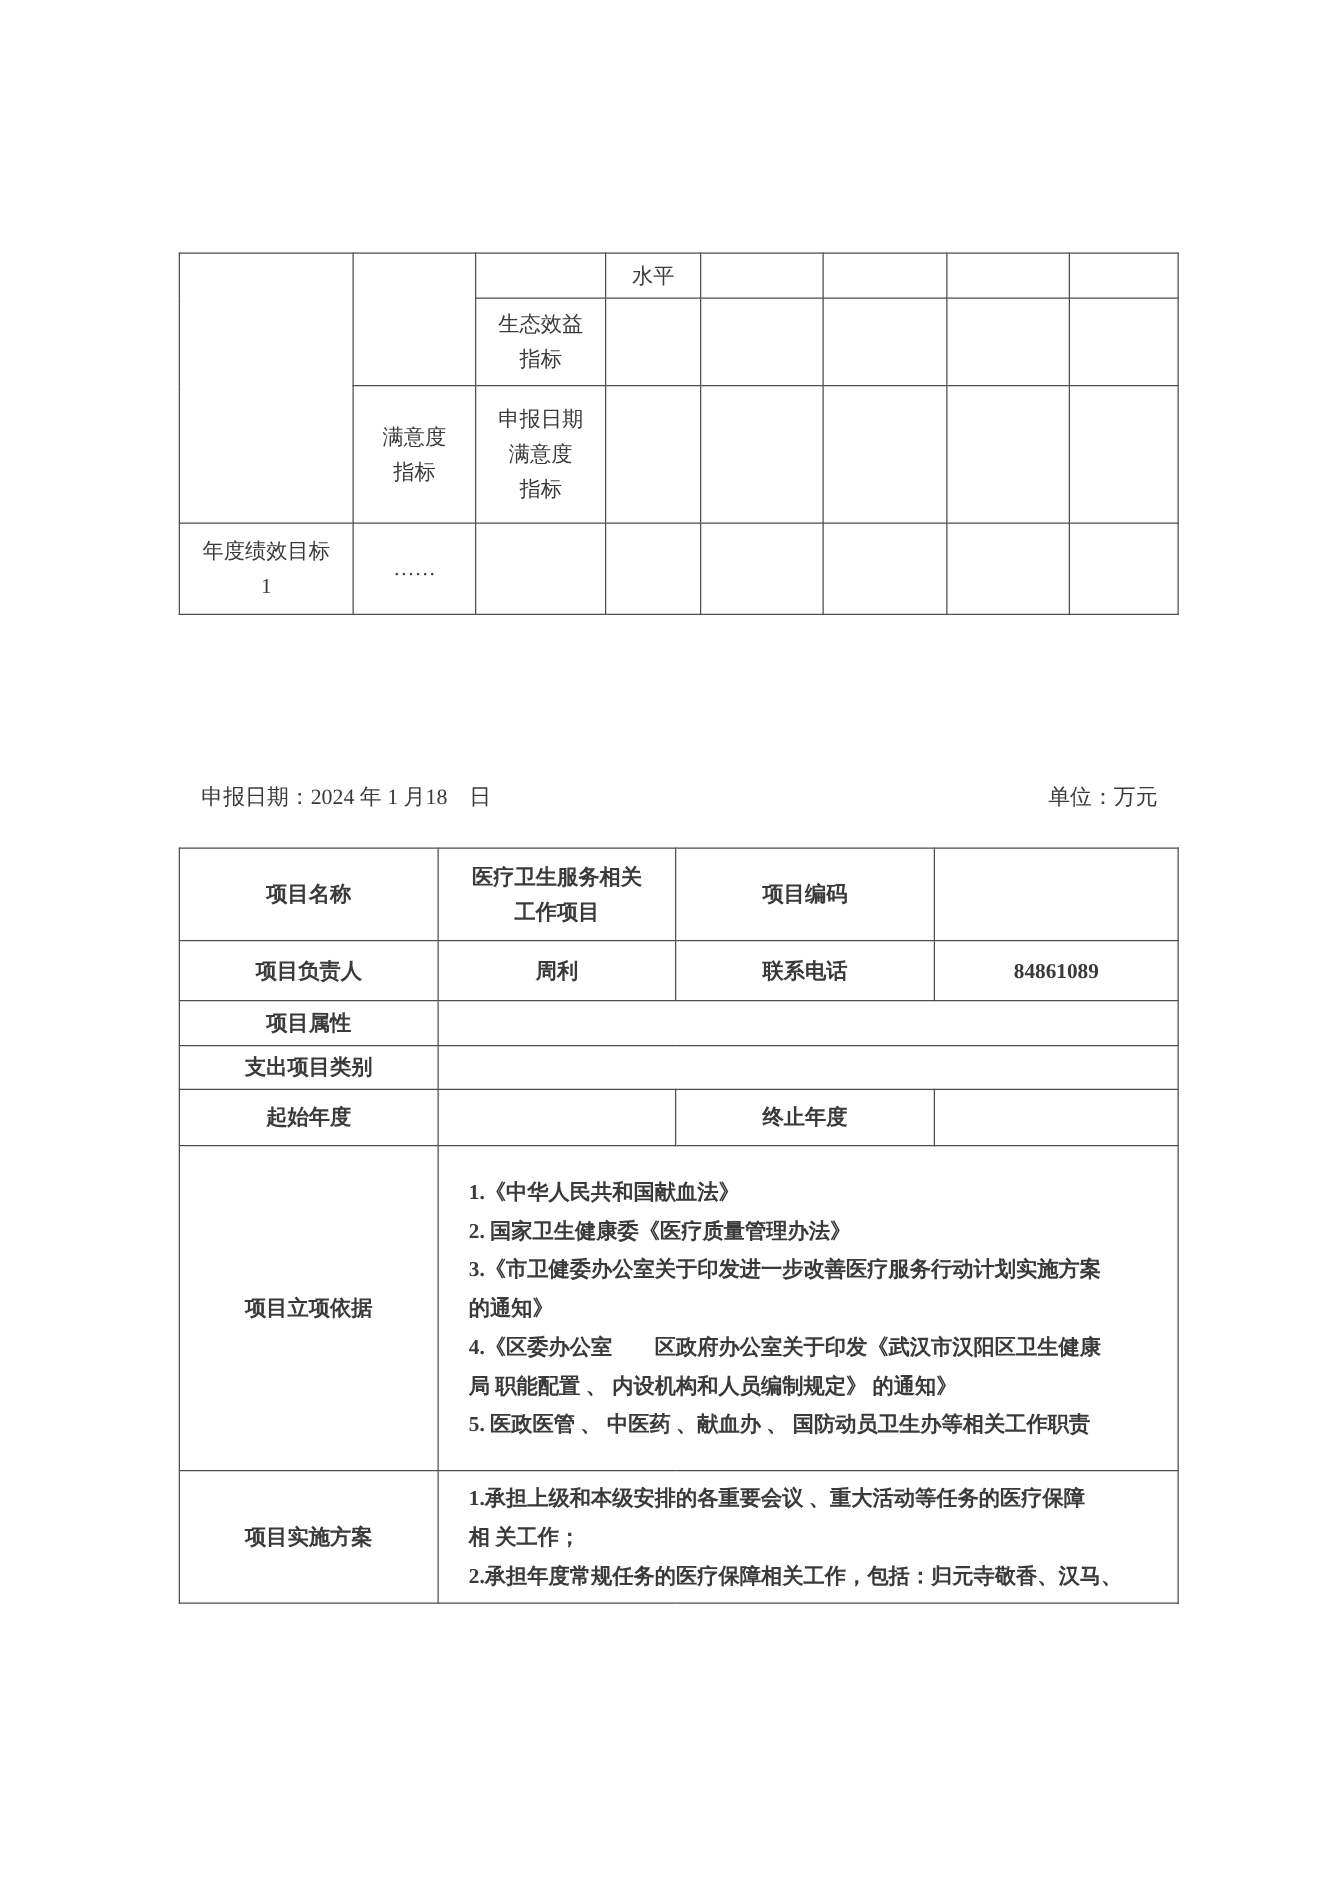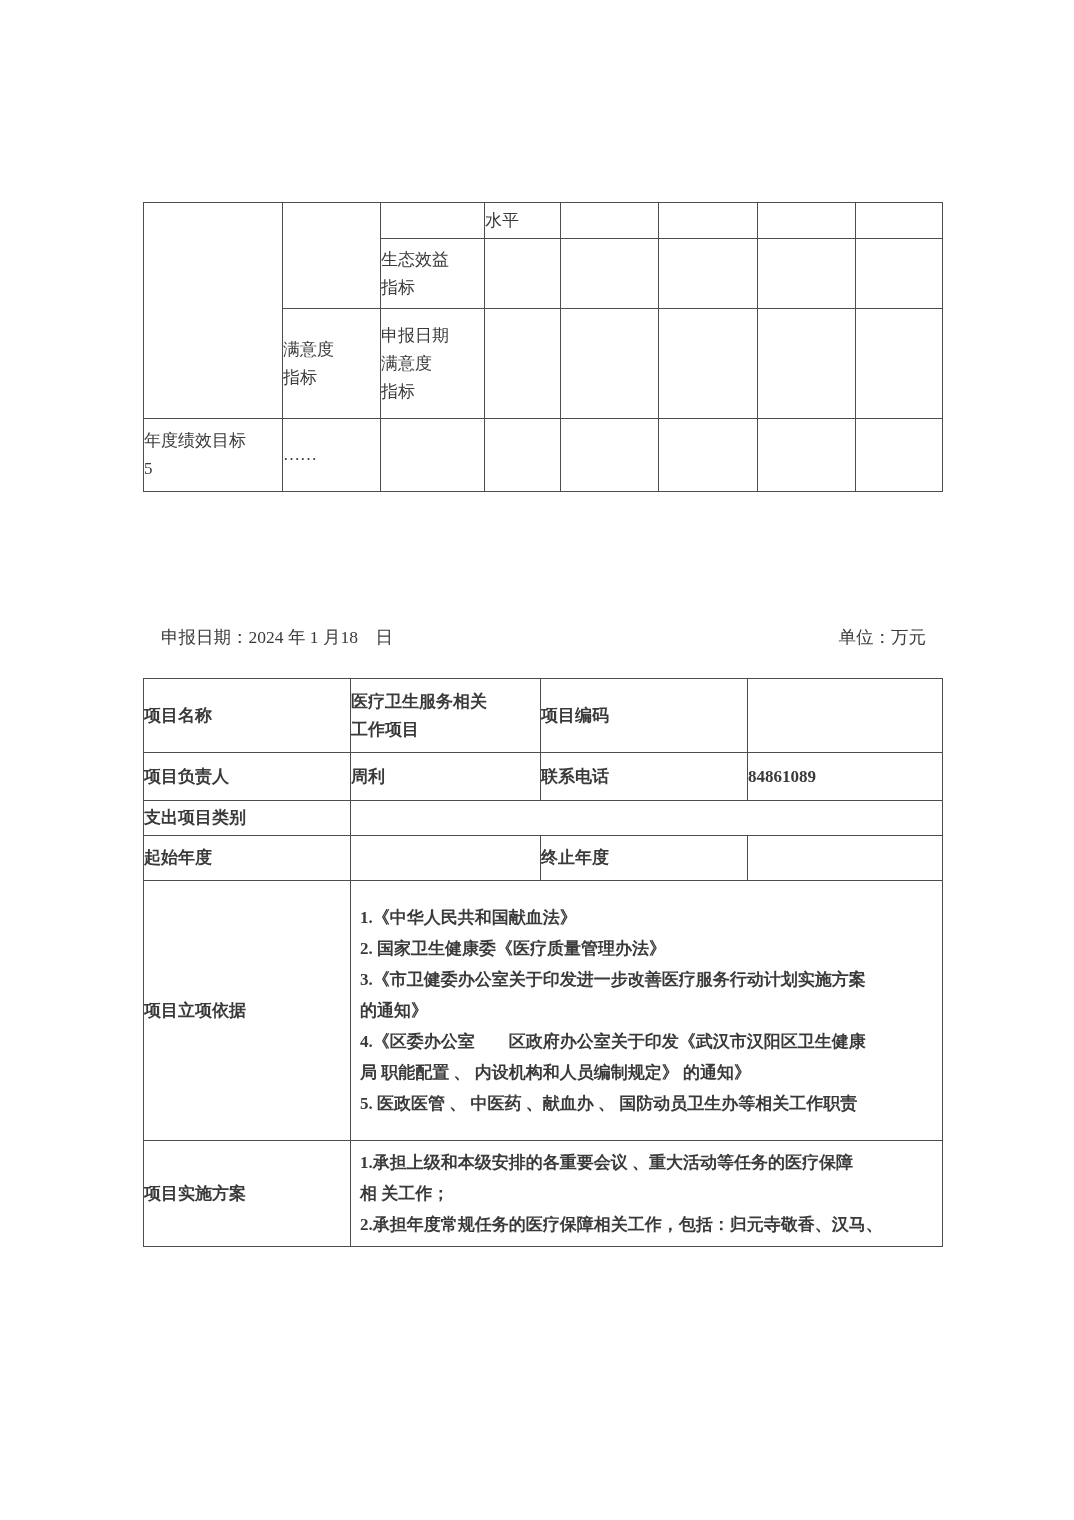--- a/index.html
+++ b/index.html
@@ -12,32 +12,32 @@
     overflow:hidden;
   }
   table.tbl{
     position:absolute;
     border-collapse:collapse;
     table-layout:fixed;
   }
   table.tbl td{
     border:1px solid #4d4d4d;
     padding:0;
-    text-align:left;
+    text-align:center;
     vertical-align:middle;
     font-size:17px;
     line-height:28px;
     white-space:pre-line;
     overflow:hidden;
   }
   .top-table{left:143px;top:202px;width:799px;}
   .project-table{left:143px;top:678px;width:799px;font-weight:bold;}
   .project-table td.text-cell{
     text-align:left;
-    padding:6px 8px 6px 9px;
+    padding:6px 8px 6px 24px;
     line-height:31px;
   }
   .date-row{
     position:absolute;
     left:143px;top:622px;width:799px;
     box-sizing:border-box;
     padding:0 16px 0 18px;
     display:flex;justify-content:space-between;
     font-size:17.5px;line-height:30px;align-items:center;
   }
@@ -85,21 +85,21 @@
 满意度
 指标</td>
       <td></td>
       <td></td>
       <td></td>
       <td></td>
       <td></td>
     </tr>
     <tr style="height:73px">
       <td>年度绩效目标
-5</td>
+1</td>
       <td>……</td>
       <td></td>
       <td></td>
       <td></td>
       <td></td>
       <td></td>
       <td></td>
     </tr>
   </tbody>
     </table>
@@ -123,20 +123,24 @@
 工作项目</td>
       <td>项目编码</td>
       <td></td>
     </tr>
     <tr style="height:48px">
       <td>项目负责人</td>
       <td>周利</td>
       <td>联系电话</td>
       <td>84861089</td>
     </tr>
+    <tr style="height:36px">
+      <td>项目属性</td>
+      <td colspan="3"></td>
+    </tr>
     <tr style="height:35px">
       <td>支出项目类别</td>
       <td colspan="3"></td>
     </tr>
     <tr style="height:45px">
       <td>起始年度</td>
       <td></td>
       <td>终止年度</td>
       <td></td>
     </tr>

